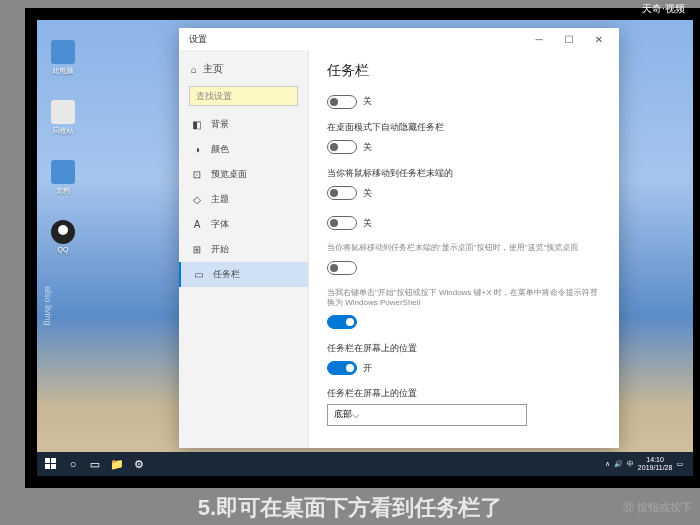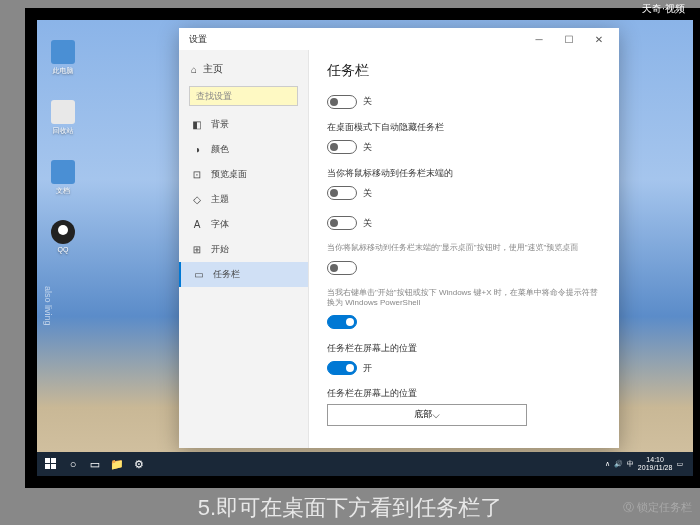--- a/index.html
+++ b/index.html
@@ -27,28 +27,28 @@
 .content h1{font-size:14px;font-weight:400;margin-bottom:12px;color:#222}
 .setting-row{margin-bottom:12px}
 .setting-label{font-size:9px;color:#333;margin-bottom:4px;line-height:1.3}
 .setting-desc{font-size:8px;color:#888;margin-bottom:4px;line-height:1.3}
 .toggle{width:30px;height:14px;border-radius:7px;position:relative;display:inline-block;cursor:pointer;vertical-align:middle}
 .toggle.off{background:#fff;border:1px solid #666}
 .toggle.off::after{content:"";position:absolute;width:8px;height:8px;background:#666;border-radius:50%;left:2px;top:2px}
 .toggle.on{background:#0078d4;border:1px solid #0078d4}
 .toggle.on::after{content:"";position:absolute;width:8px;height:8px;background:#fff;border-radius:50%;right:2px;top:2px}
 .toggle-state{font-size:9px;margin-left:6px;vertical-align:middle;color:#333}
-.dropdown{width:200px;height:22px;border:1px solid #999;background:#fff;font-size:9px;padding:0 6px;display:flex;align-items:center;justify-content:center;cursor:pointer;}
+.dropdown{width:200px;height:22px;border:1px solid #999;background:#fff;font-size:9px;padding:0 6px;display:flex;align-items:center;justify-content:flex-start;cursor:pointer;}
 .dropdown::after{content:"⌵";font-size:10px;color:#555}
 .taskbar{position:absolute;bottom:0;left:0;width:100%;height:24px;background:#1a2838;display:flex;align-items:center;padding:0 4px}
 .tb-start{width:20px;height:20px;display:flex;align-items:center;justify-content:center;cursor:pointer}
 .tb-icon{width:20px;height:20px;cursor:pointer;margin-left:2px;display:flex;align-items:center;justify-content:center;color:#fff;font-size:11px}
 .tb-tray{margin-left:auto;display:flex;align-items:center;gap:4px;color:#fff;font-size:7px;padding-right:6px}
 .watermark-top{position:absolute;right:15px;top:2px;color:#ffffff;font-size:10px;font-weight:400}
-.caption{position:absolute;bottom:2px;left:0;width:100%;text-align:center;font-size:22px;color:#e8e8e8;font-weight:400}
+.caption{position:absolute;bottom:2px;left:0;width:100%;text-align:center;font-size:22px;color:#e8e8e8;font-weight:700}
 .watermark-br{position:absolute;right:8px;bottom:10px;color:#aaa;font-size:11px;display:flex;align-items:center;gap:3px}
 .wheat{position:absolute;left:-5px;top:40px;width:50px;height:120px;opacity:0.7}
 .vtext{position:absolute;left:6px;bottom:150px;writing-mode:vertical-rl;font-size:9px;color:rgba(255,255,255,0.6)}
 </style>
 </head>
 <body>
 
 <div class="tablet">
   <div class="screen">
     <div class="wheat"></div>
@@ -169,14 +169,14 @@
         <span>▭</span>
       </div>
     </div>
   </div>
 </div>
 
 <div class="watermark-top">天奇·视频</div>
 <div class="caption">5.即可在桌面下方看到任务栏了</div>
 <div class="watermark-br">
     <span>Ⓠ</span>
-    <span>锁定任务栏</span>
+    <span>按钮或按下</span>
   </div>
 
 </body></html>

